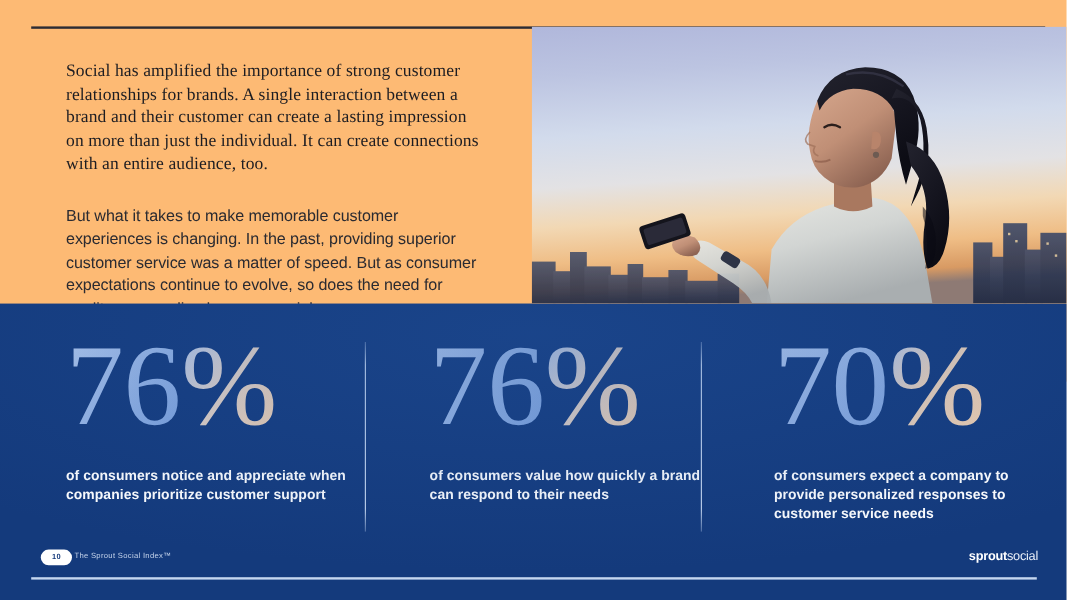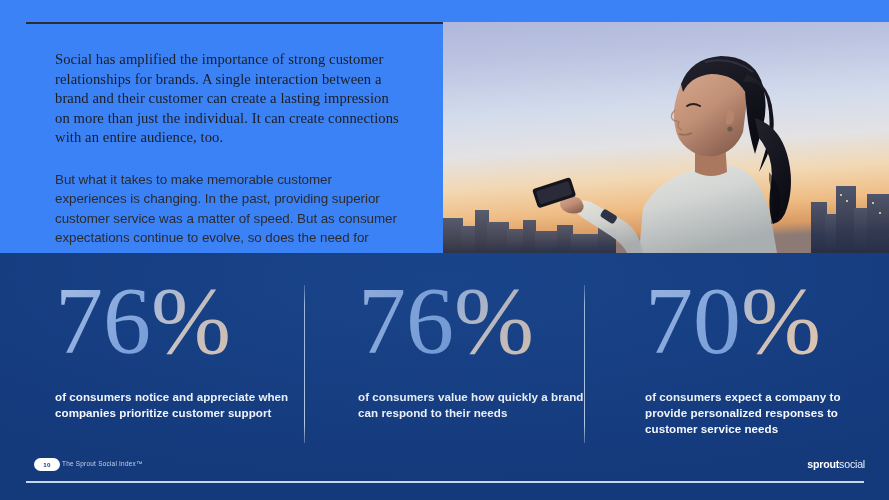--- a/index.html
+++ b/index.html
@@ -5,21 +5,21 @@
   * { margin:0; padding:0; box-sizing:border-box; }
   html,body { width:889px; height:500px; overflow:hidden; }
   body {
     font-family:"Liberation Sans", sans-serif;
     background:#ffffff;
     position:relative;
   }
   .slide { position:absolute; inset:0; width:889px; height:500px; overflow:hidden; background:#fff; }
 
   
-  .top { position:absolute; left:0; top:0; width:889px; height:318px; background:#3b82f6; }
+  .top { position:absolute; left:0; top:0; width:889px; height:318px; background:#fdba74; }
 
   .top-rule {
     position:absolute; left:26px; top:22px; width:845px; height:2px;
     background:#2c2c34;
   }
 
   .copy { position:absolute; left:55px; top:50px; width:345px; }
   .para-serif {
     font-family:"Liberation Serif", serif;
     font-size:14.6px; line-height:19.6px; color:#1d1d22;

